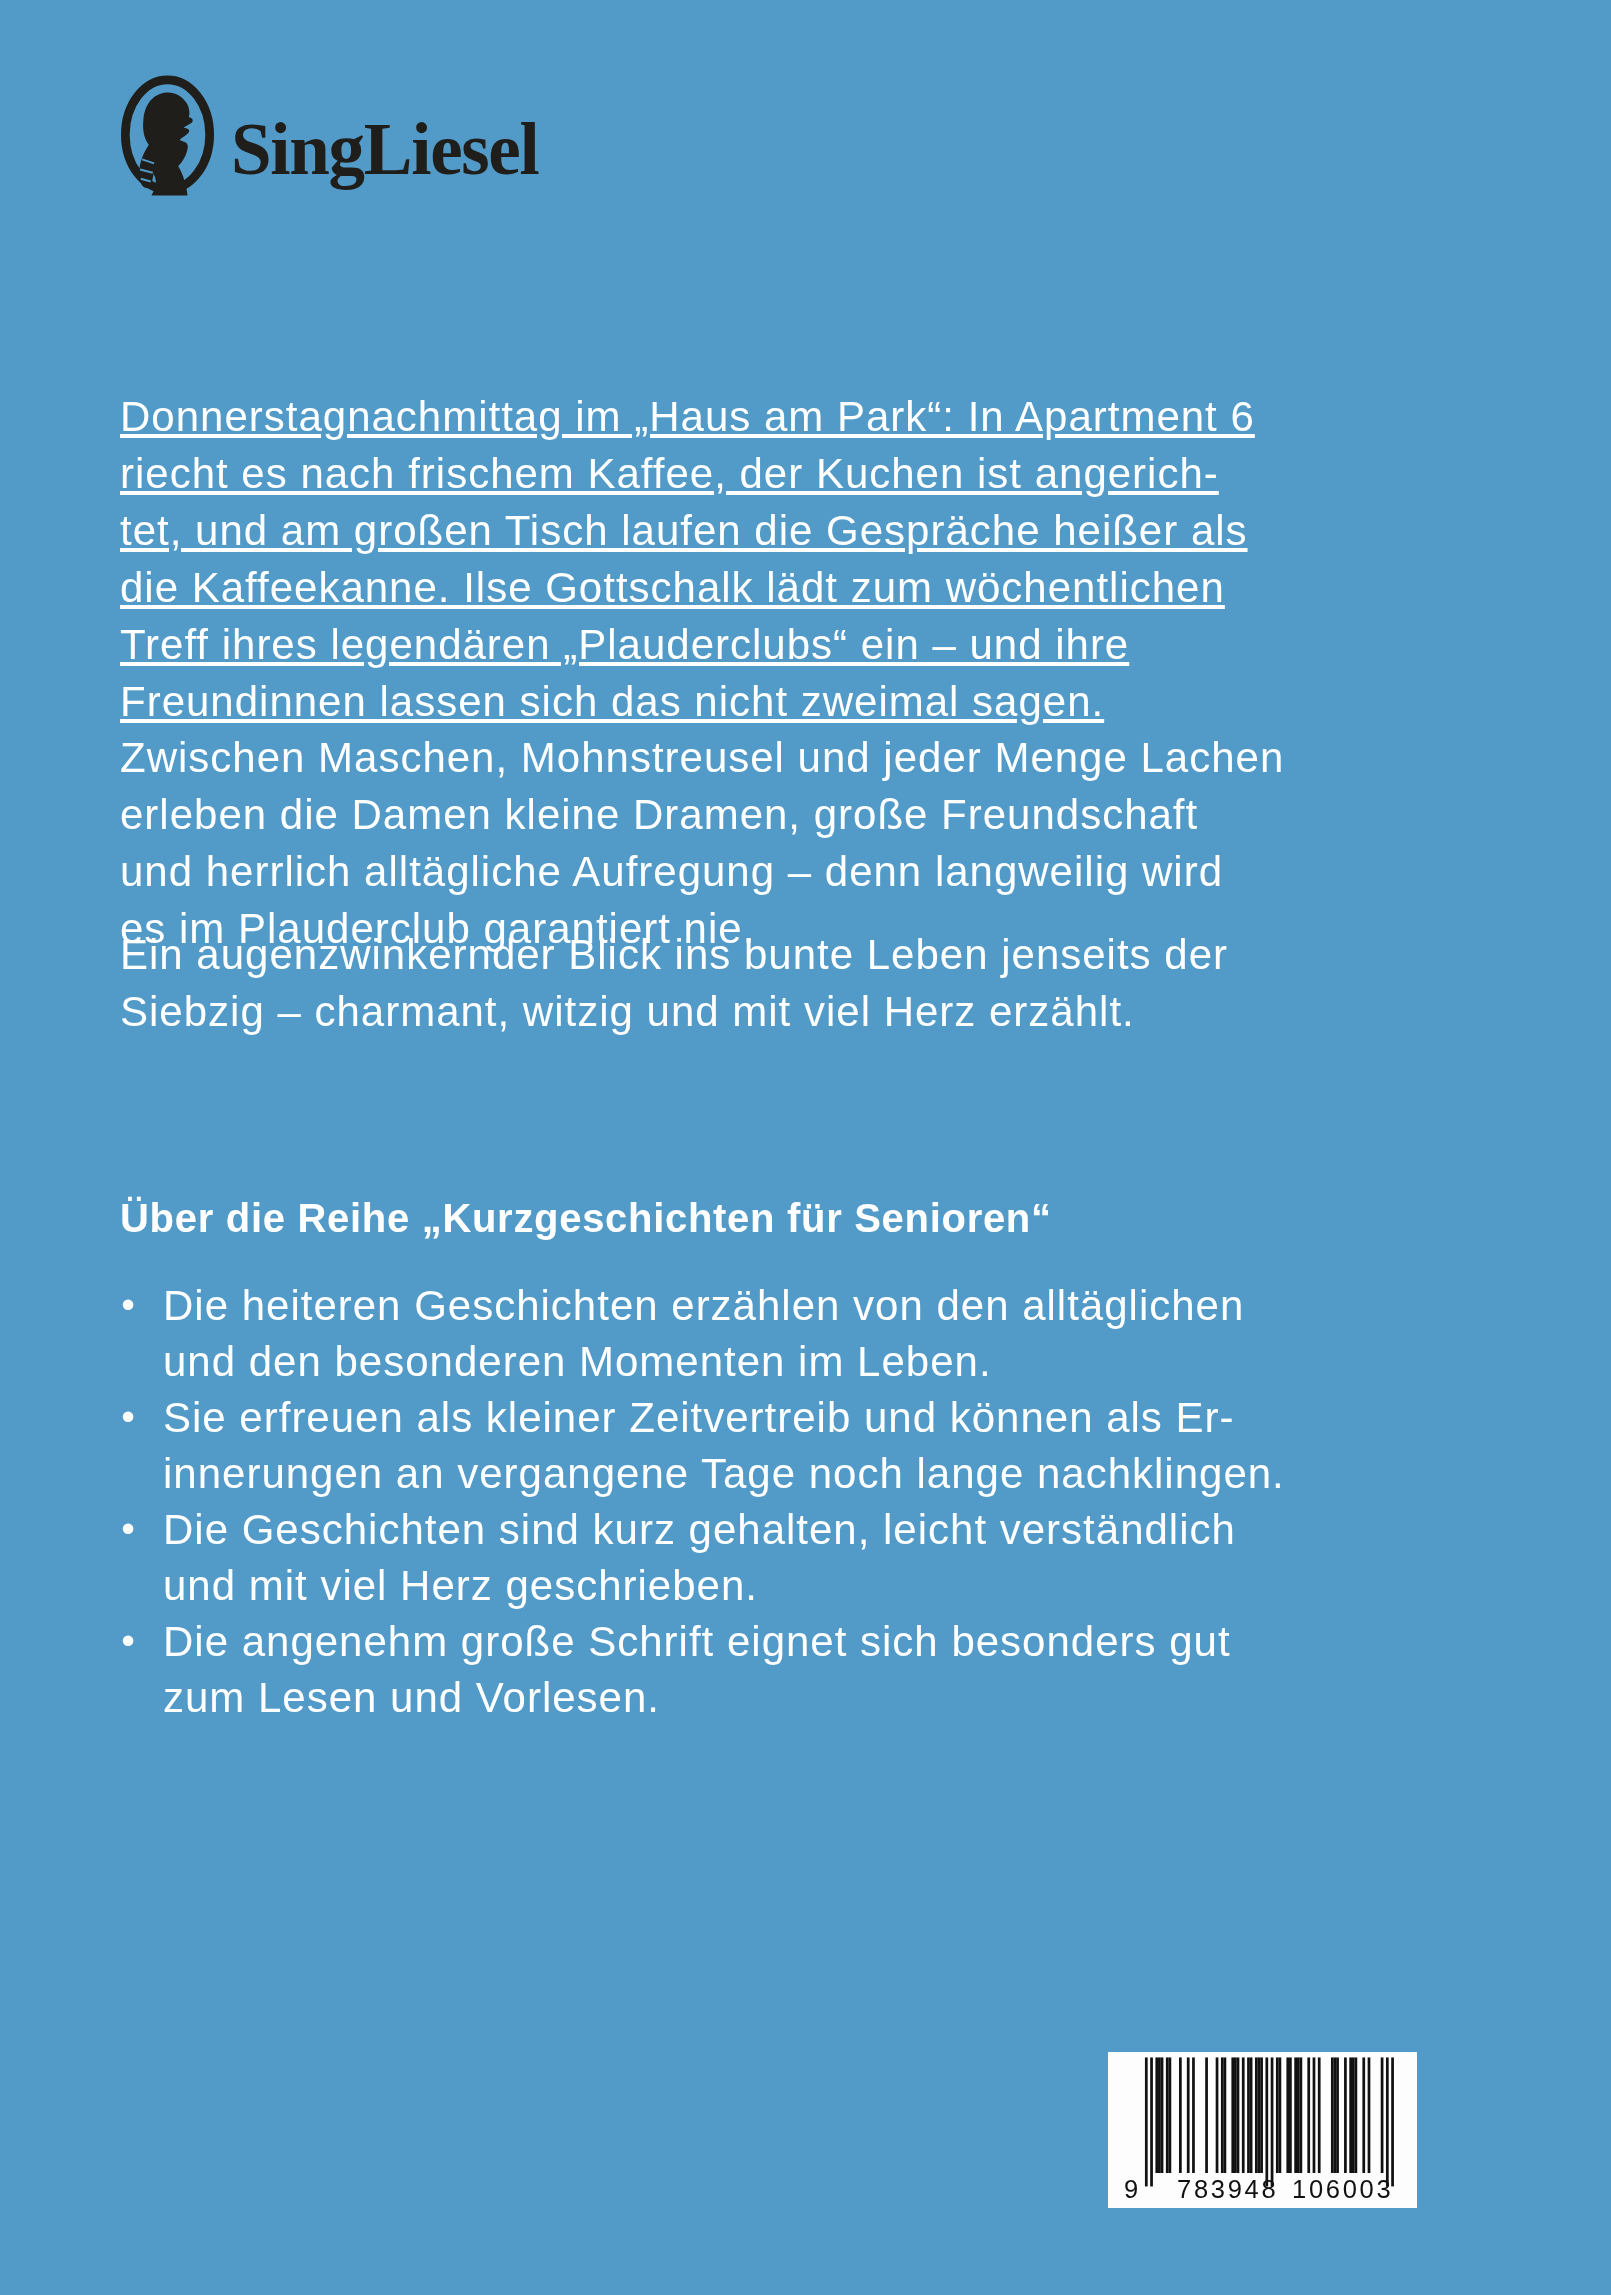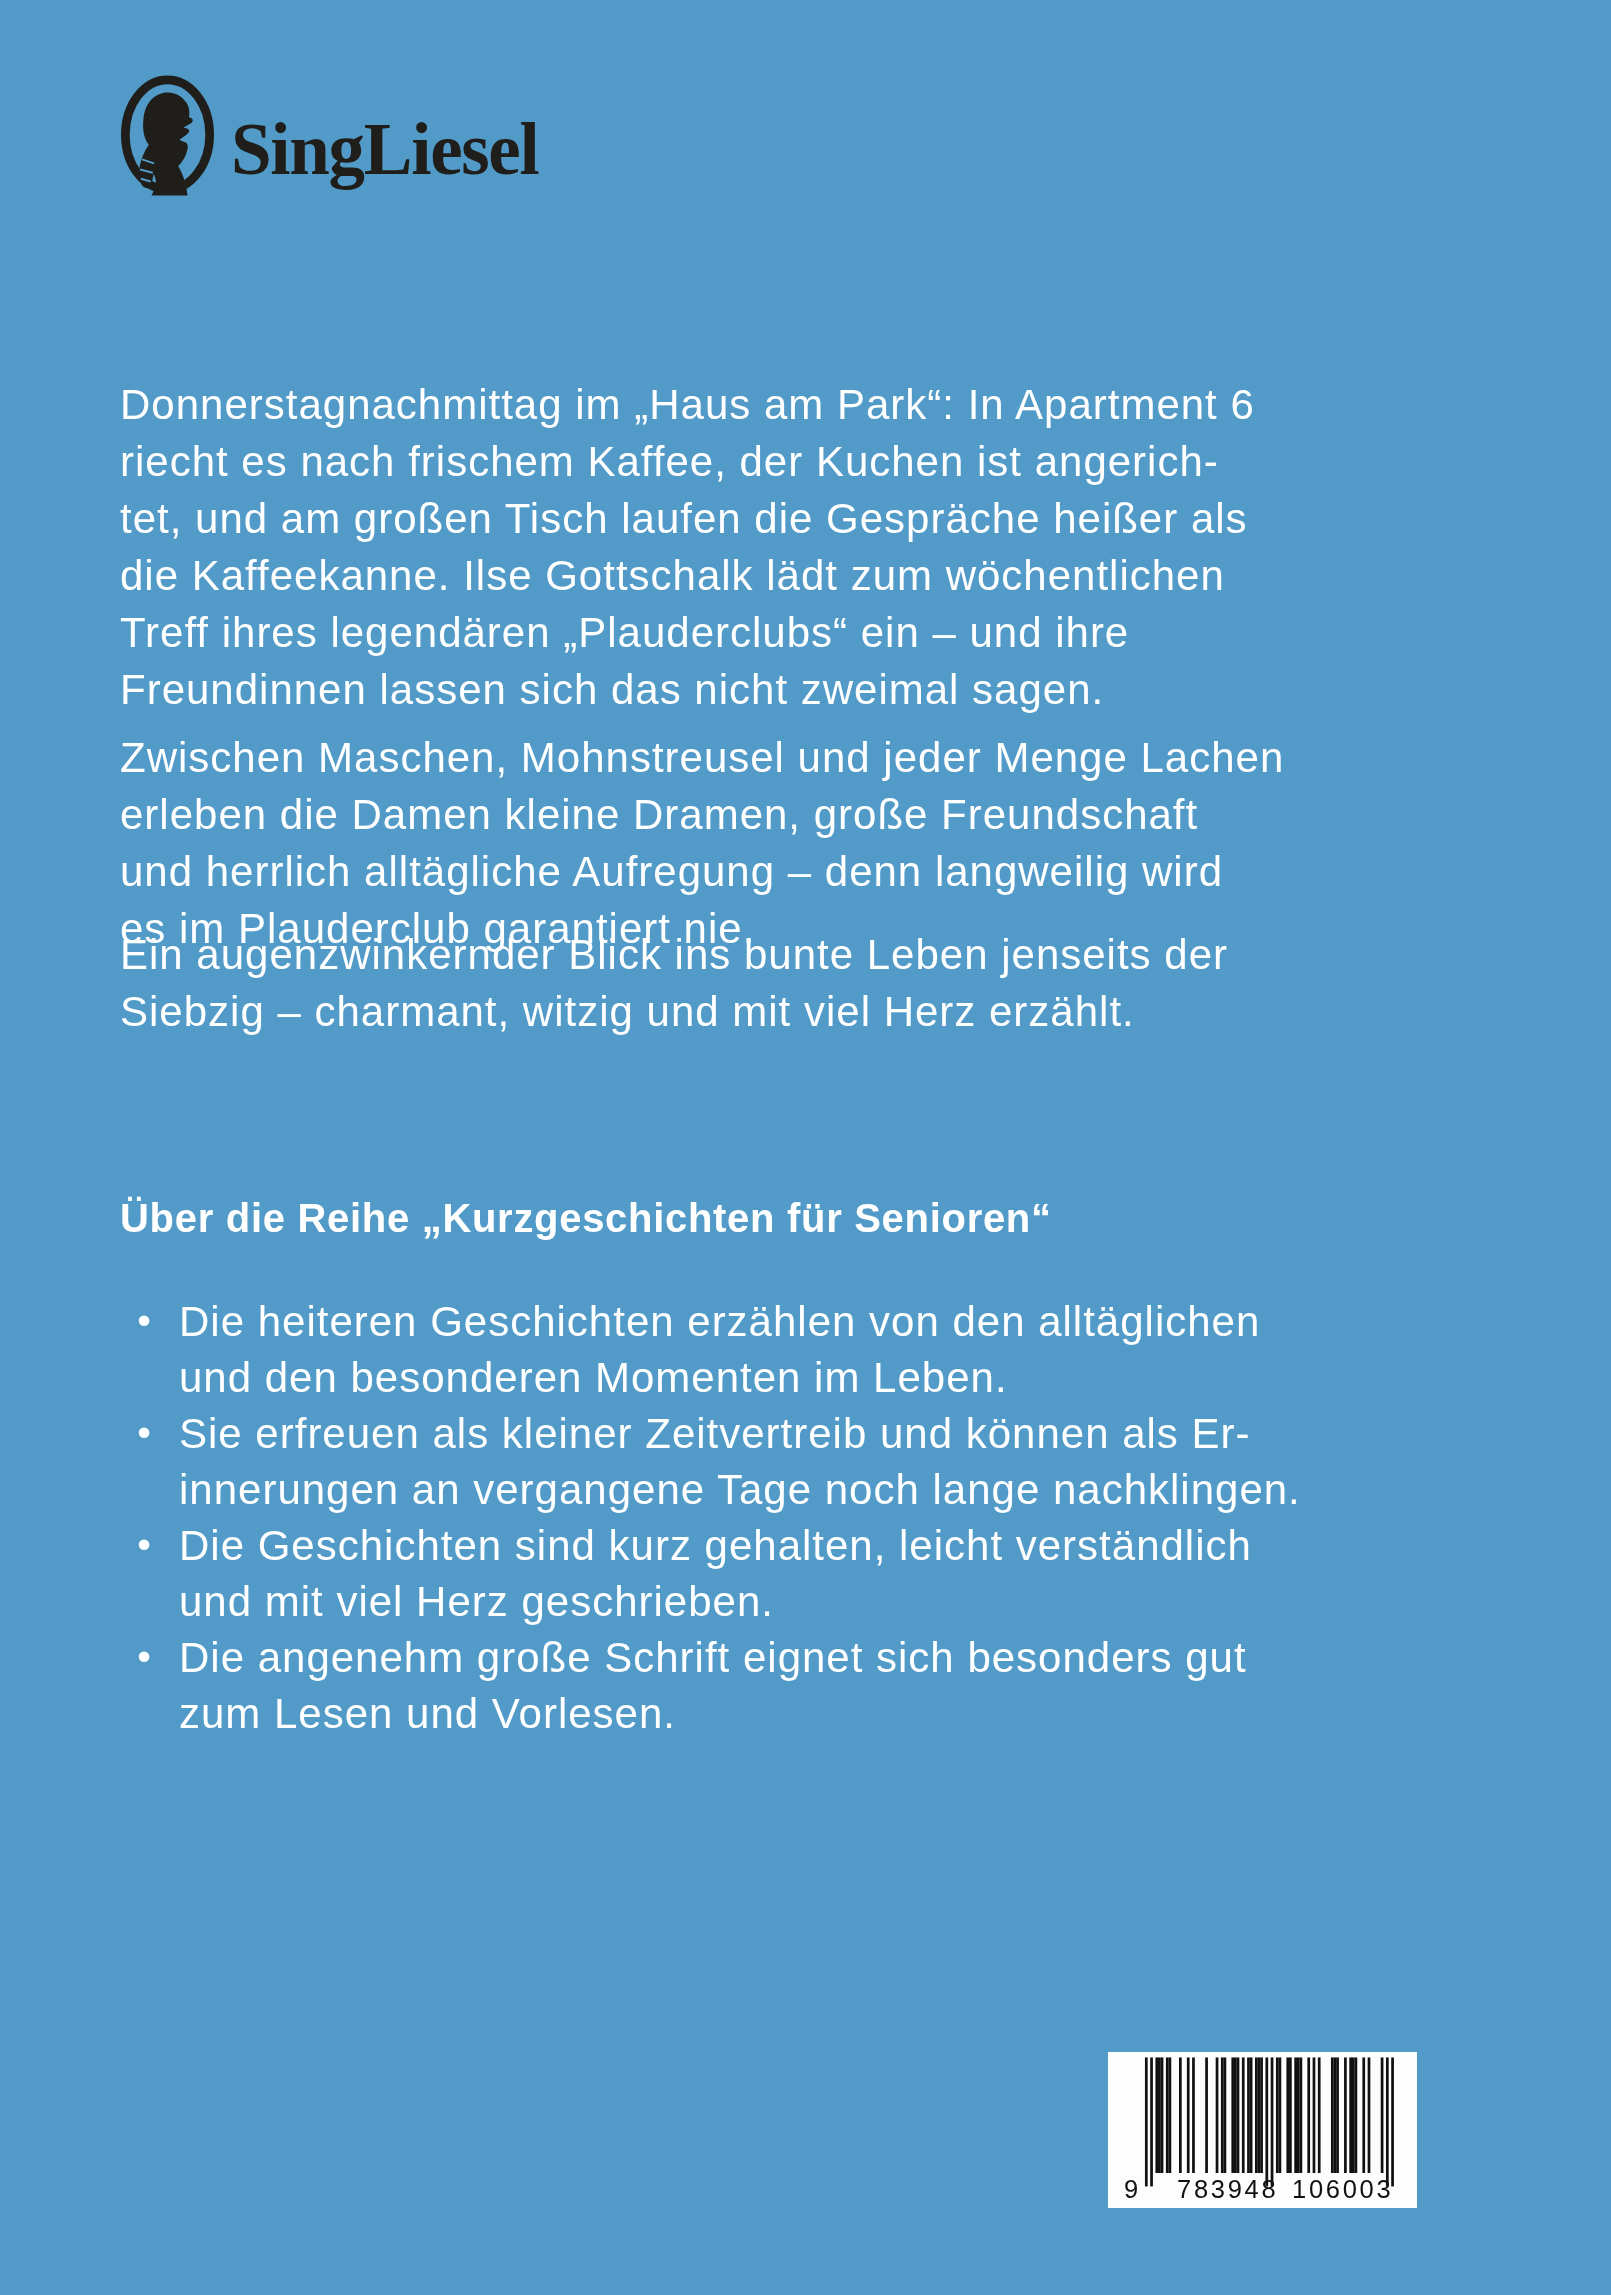--- a/index.html
+++ b/index.html
@@ -43,21 +43,21 @@
     left:120px;
     width:1316px;
     margin:0;
     color:#ffffff;
     font-size:42px;
     line-height:57px;
     letter-spacing:1px;
     white-space:pre-line;
     font-weight:400;
   }
-  .p1{ top:376px; }
+  .p1{ top:388px;text-decoration:underline; }
   .p2{ top:729px; }
   .p3{ top:926px; }
 
   
   .series-heading{
     position:absolute;
     left:120px;
     top:1190px;
     margin:0;
     color:#ffffff;
@@ -65,21 +65,21 @@
     line-height:57px;
     letter-spacing:0.7px;
     font-weight:700;
     white-space:nowrap;
   }
   .series-list{
     position:absolute;
     left:120px;
     top:1278px;
     width:1336px;
-    margin:16px;
+    margin:0;
     padding:0;
     list-style:none;
     color:#ffffff;
     font-size:42px;
     line-height:56px;
     letter-spacing:1px;
   }
   .series-list li{
     position:relative;
     padding-left:43px;

